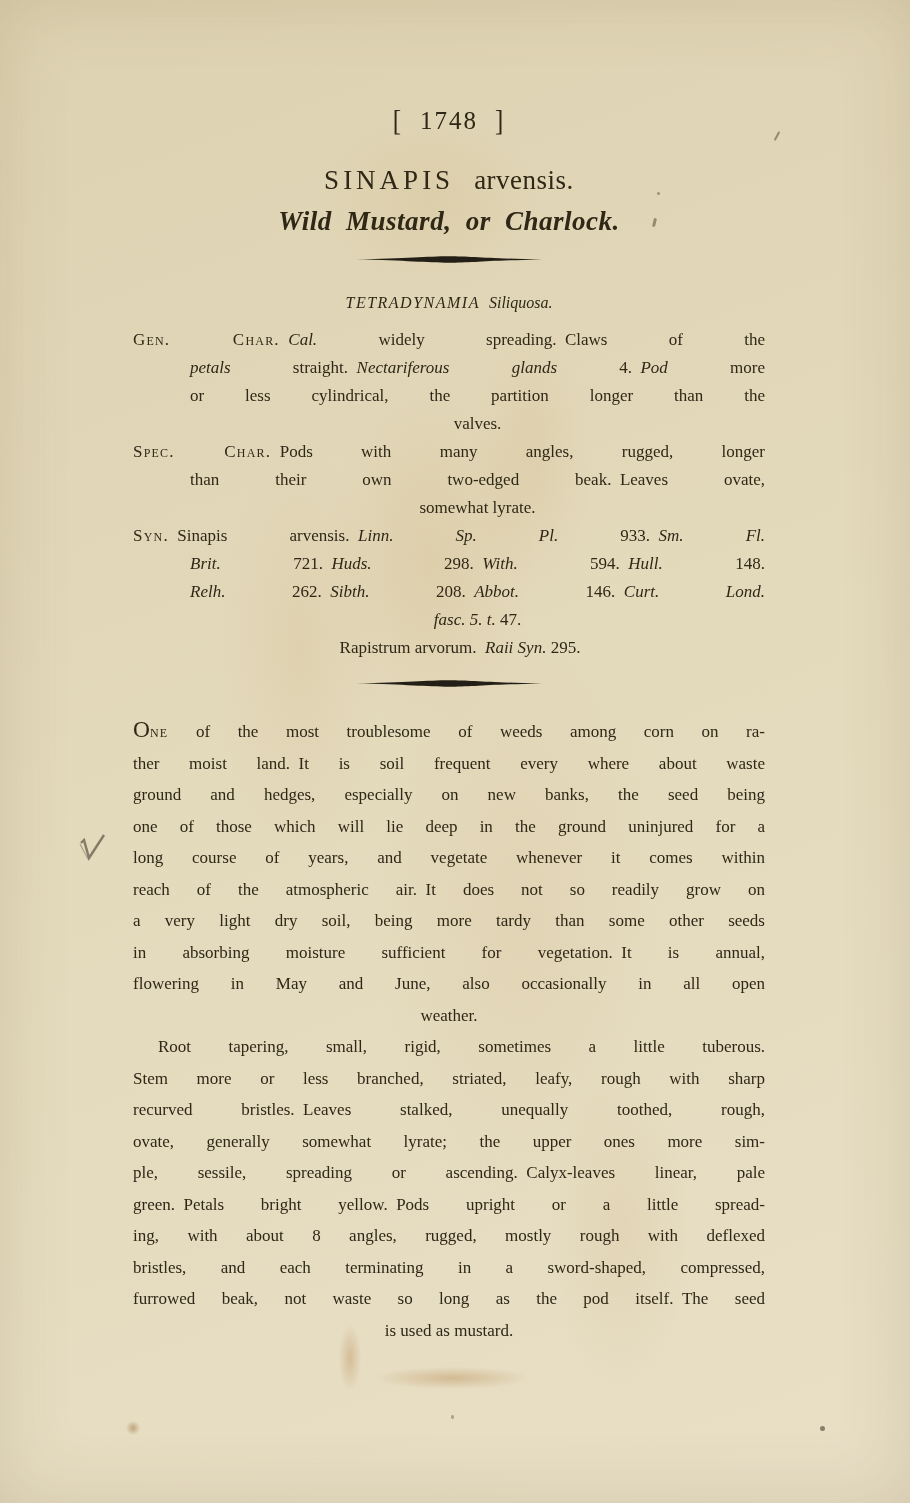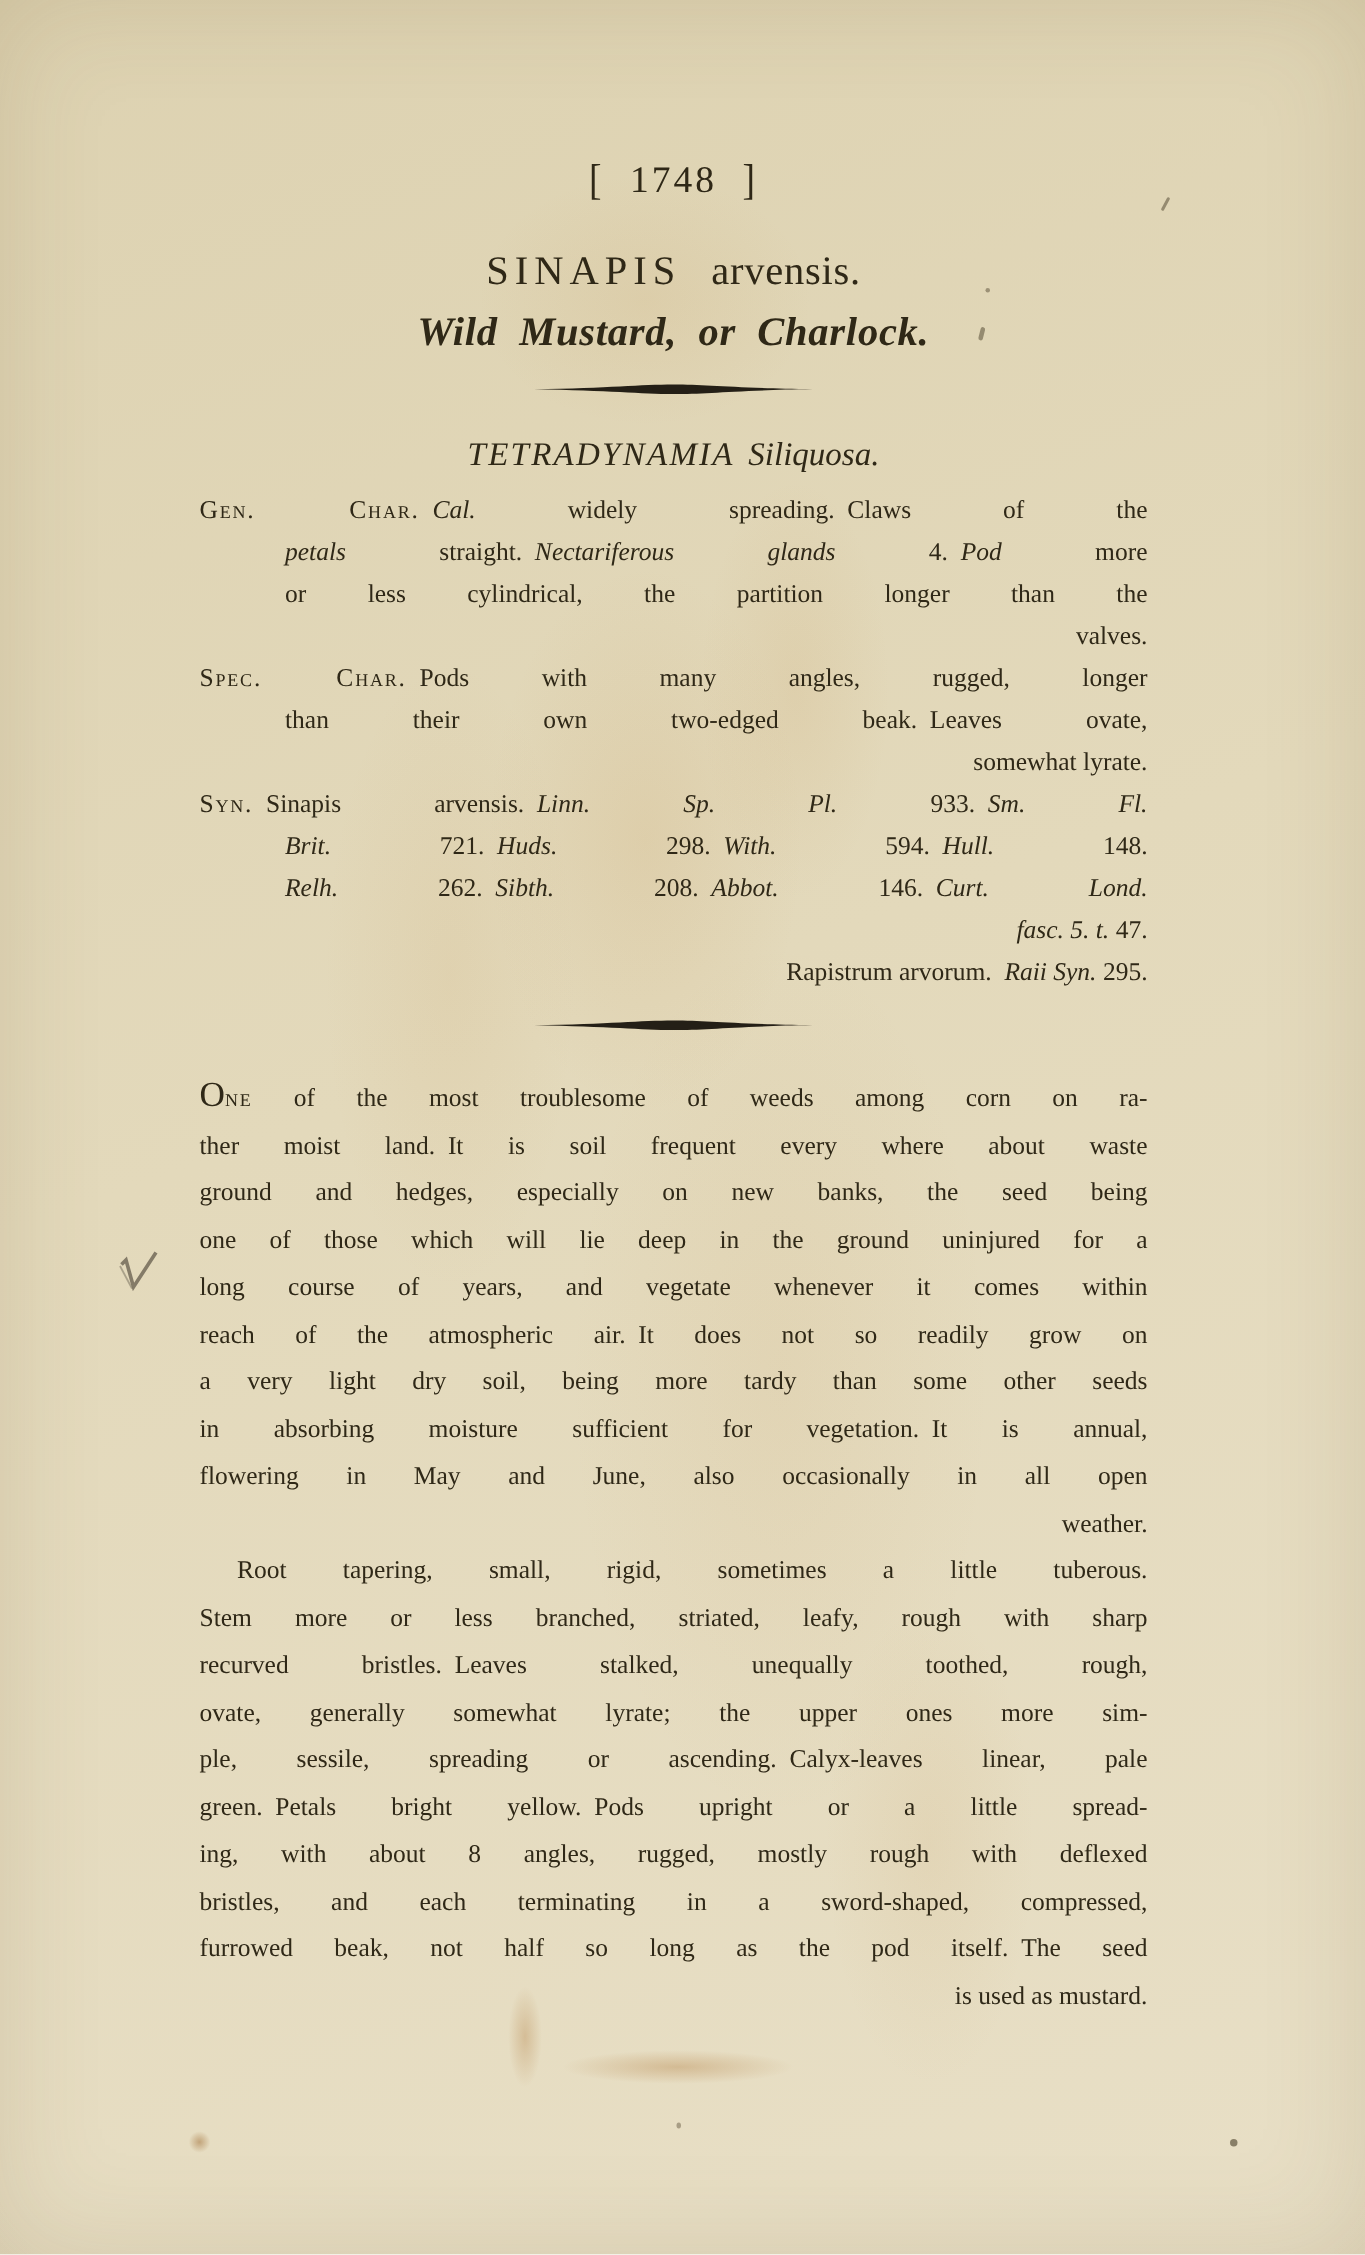--- a/index.html
+++ b/index.html
@@ -25,30 +25,30 @@
   .center{text-align:center;}
   
   .pagenum-line{margin-top:106px;font-size:25px;line-height:30px;letter-spacing:2px;}
   .bracket{display:inline-block;margin:0 17px;transform:scaleY(1.15);}
   .title-line{margin-top:26px;font-size:27px;line-height:36px;}
   .genus{letter-spacing:4px;}
   .species{margin-left:20px;letter-spacing:0.5px;text-align:right;}
   .subtitle{margin-top:5px;font-size:27px;line-height:36px;font-style:italic;font-weight:600;letter-spacing:0.5px;word-spacing:7px;}
   .rule{margin-top:16px;display:flex;justify-content:center;}
   .rule2{margin-top:17px;}
-  .classif{margin-top:24px;font-size:22px;line-height:30px;font-style:italic;}
+  .classif{margin-top:24px;font-size:16px;line-height:30px;font-style:italic;}
   .cl1{letter-spacing:1.5px;}
   .cl2{margin-left:9px;}
   
   .synopsis{margin-top:8px;font-size:17px;line-height:28px;}
   
   .bodytext{font-size:17px;line-height:31.5px;}
   .para1{margin-top:28px;}
   
-  .tline{text-align:right;white-space:normal;}
+  .tline{text-align:center;white-space:normal;}
   .just{text-align:justify;text-align-last:justify;}
   .ind{padding-left:57px;}
   .ind2{padding-left:22px;}
   .indent1{text-indent:25px;}
   .sc{font-variant:small-caps;letter-spacing:1.2px;}
   .it{font-style:italic;}
   .cap{font-size:1.38em;line-height:1;}
   
   .checkmark{position:absolute;left:74px;top:830px;}
   .ink-mark{position:absolute;background:#4a3f29;}
@@ -121,21 +121,21 @@
       </div>
     <div class="bodytext para2">
         <div class="tline just indent1">Root tapering, small, rigid, sometimes a little tuberous.</div>
         <div class="tline just">Stem more or less branched, striated, leafy, rough with sharp</div>
         <div class="tline just">recurved bristles. Leaves stalked, unequally toothed, rough,</div>
         <div class="tline just">ovate, generally somewhat lyrate; the upper ones more sim-</div>
         <div class="tline just">ple, sessile, spreading or ascending. Calyx-leaves linear, pale</div>
         <div class="tline just">green. Petals bright yellow. Pods upright or a little spread-</div>
         <div class="tline just">ing, with about 8 angles, rugged, mostly rough with deflexed</div>
         <div class="tline just">bristles, and each terminating in a sword-shaped, compressed,</div>
-        <div class="tline just">furrowed beak, not half so long as the pod itself. The seed</div>
+        <div class="tline just">furrowed beak, not waste so long as the pod itself. The seed</div>
         <div class="tline">is used as mustard.</div>
       </div>
 
   </div>
 
   <svg class="checkmark" width="36" height="42" viewBox="0 0 36 42">
     <path d="M7,13 L10,10 L15,28 L30,5" stroke="#6b6352" stroke-width="2.4" fill="none" opacity="0.8" stroke-linejoin="miter"></path>
     <path d="M6,14 L14,29" stroke="#7a7260" stroke-width="1.2" fill="none" opacity="0.55"></path>
   </svg>
 

